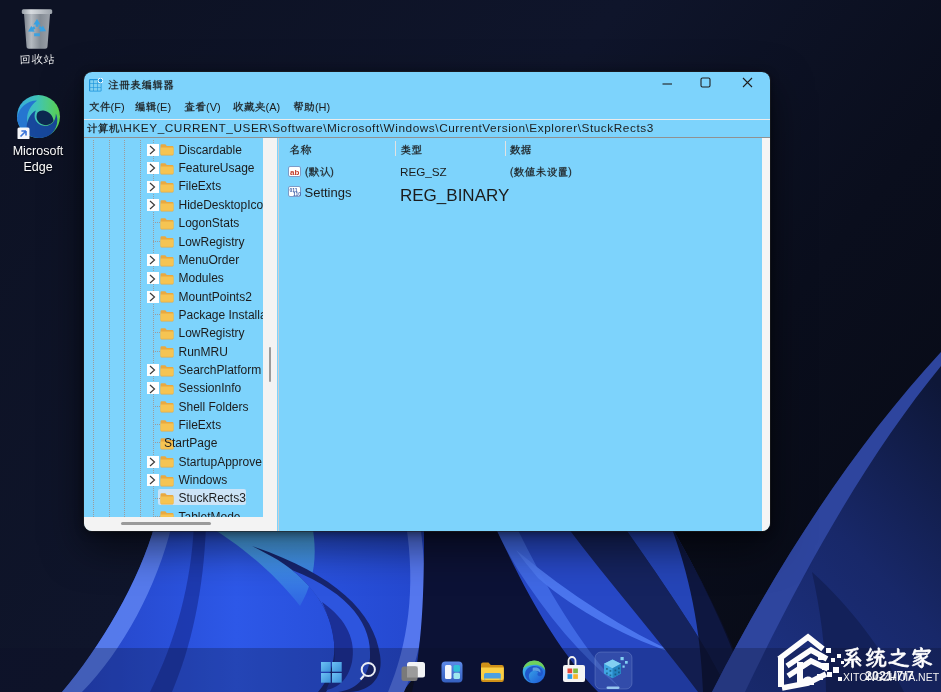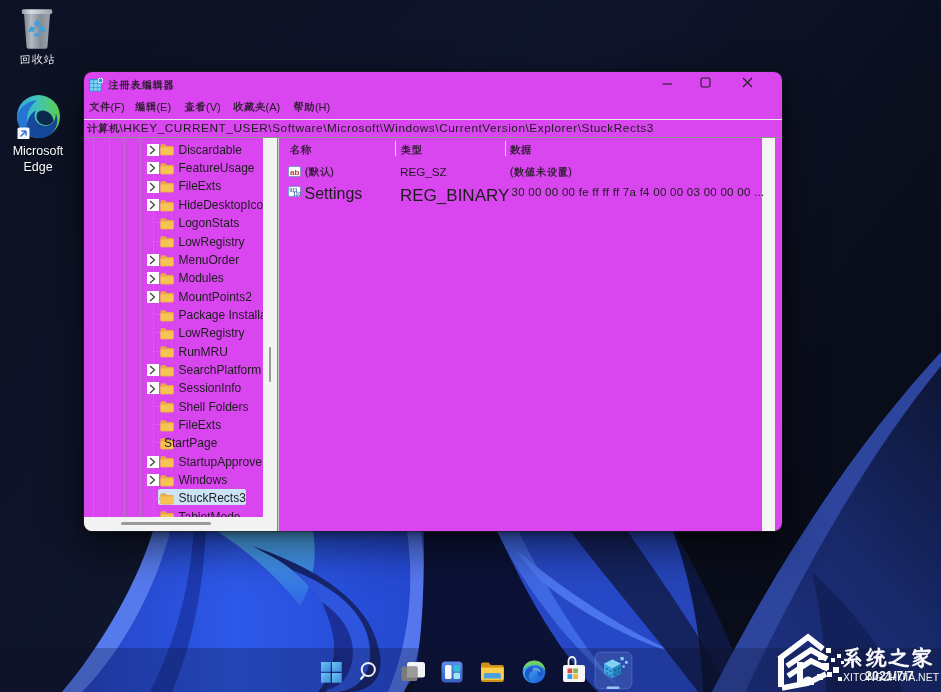--- a/index.html
+++ b/index.html
@@ -1,18 +1,18 @@
 <!DOCTYPE html>
 <html><head>
 <meta charset="utf-8">
 <style>
 html,body{margin:0;padding:0;}
 body{width:941px;height:692px;overflow:hidden;position:relative;font-family:"Liberation Sans",sans-serif;background:#0a0e1b;}
 .abs{position:absolute;}
-#win{position:absolute;left:84px;top:72px;width:686px;height:459px;background:#d946ef;border-radius:8px;box-shadow:0 16px 40px rgba(0,0,0,.55),0 2px 10px rgba(0,0,0,.45);outline:1px solid rgba(35,35,35,.55);padding-left:12px;}
+#win{position:absolute;left:84px;top:72px;width:686px;height:459px;background:#7dd3fc;border-radius:8px;box-shadow:0 16px 40px rgba(0,0,0,.55),0 2px 10px rgba(0,0,0,.45);outline:1px solid rgba(35,35,35,.55);}
 #titlebar{position:absolute;left:0;top:0;width:100%;height:24px;}
 #menubar{position:absolute;left:0;top:24px;width:100%;height:22.5px;}
 #addr{position:absolute;left:0;top:46.5px;width:100%;height:19px;border-top:1px solid #ececec;border-bottom:1px solid #919191;box-sizing:border-box;}
 #body{position:absolute;left:0;top:65.5px;width:100%;height:393.5px;overflow:hidden;border-radius:0 0 8px 8px;}
 .guide{position:absolute;width:1px;background-image:repeating-linear-gradient(to bottom,#9c9c9c 0 1px,transparent 1px 2px);}
 .hguide{position:absolute;height:1px;background-image:repeating-linear-gradient(to right,#9c9c9c 0 1px,transparent 1px 2px);}
 .trow{position:absolute;font-size:12px;color:#1c1c1c;white-space:nowrap;}
 .ctl{stroke:#1f1f1f;stroke-width:1.1;fill:none;}
 </style>
 </head>
@@ -355,23 +355,22 @@
 <text x="2" y="9.5" font-size="8" font-weight="bold" fill="#c23a28" font-family="Liberation Sans">ab</text>
 </svg>
 <svg class="abs" style="left:204px;top:47px" width="14" height="13" viewBox="0 0 14 13">
 <rect x="0.5" y="1.5" width="12" height="10" rx="1.5" fill="#fff" stroke="#7d9cc8" stroke-width="1"></rect>
 <text x="1.5" y="6.5" font-size="5" font-weight="bold" fill="#3a5fa8" font-family="Liberation Sans">011</text>
 <text x="5" y="11" font-size="5" font-weight="bold" fill="#3a5fa8" font-family="Liberation Sans">110</text>
 </svg>
 
 <div class="trow" style="left:221px;top:27.5px;font-size:11.7px">&nbsp;</div>
 <div class="trow" style="left:316px;top:27.8px;font-size:11.7px">REG_SZ</div>
-<div class="trow" style="left:220.5px;top:47.8px;font-size:16px">Settings</div>
+<div class="trow" style="left:220.5px;top:47.8px;font-size:13px">Settings</div>
 <div class="trow" style="left:316px;top:48px;font-size:17px">REG_BINARY</div>
-<div class="trow" style="left:427.5px;top:48px;font-size:11.5px;letter-spacing:0.27px">30 00 00 00 fe ff ff ff 7a f4 00 00 03 00 00 00 ...</div>
 </div>
 </div>
 
 <svg class="abs" style="left:0;top:648px" width="941" height="44" viewBox="0 0 941 44">
 <defs>
 <linearGradient id="wsq" x1="0" y1="0" x2="1" y2="1">
         <stop offset="0" stop-color="#6ec2f5"></stop>
         <stop offset="1" stop-color="#3a8fd8"></stop>
       </linearGradient>
 <linearGradient id="wid" x1="0" y1="0" x2="0" y2="1">

